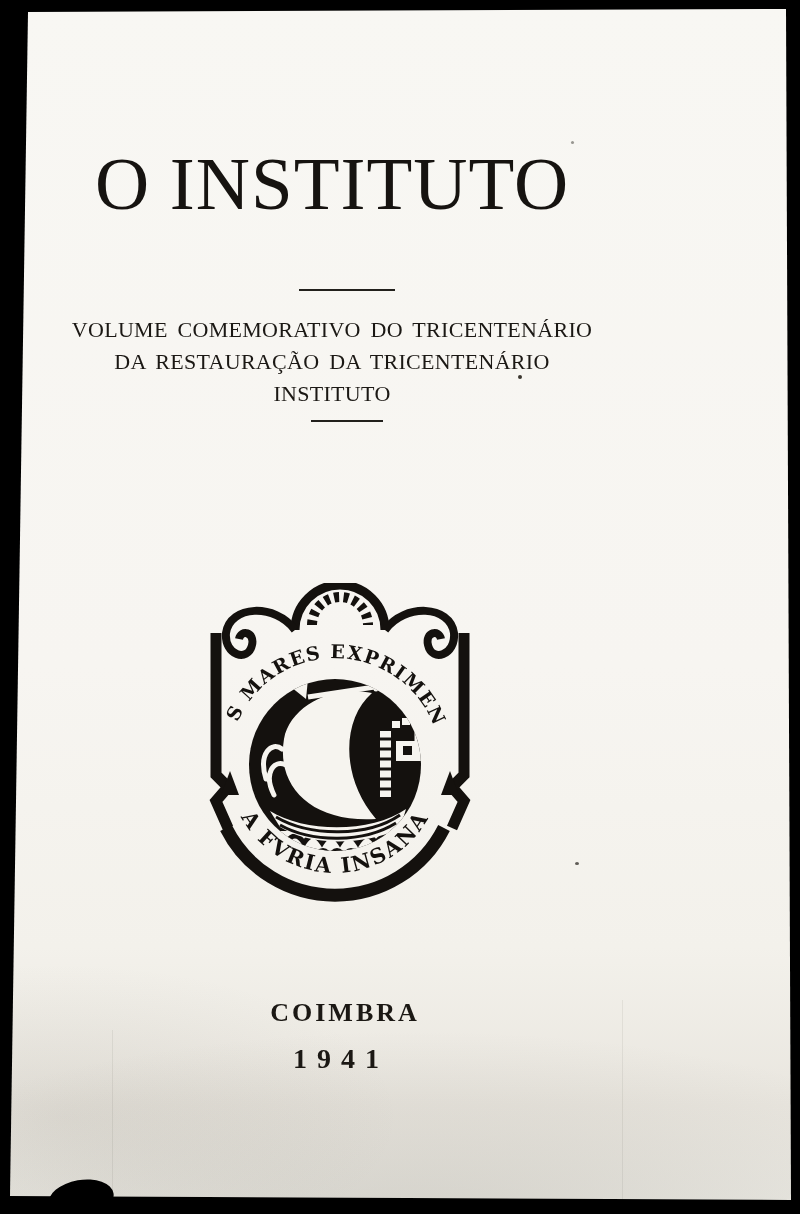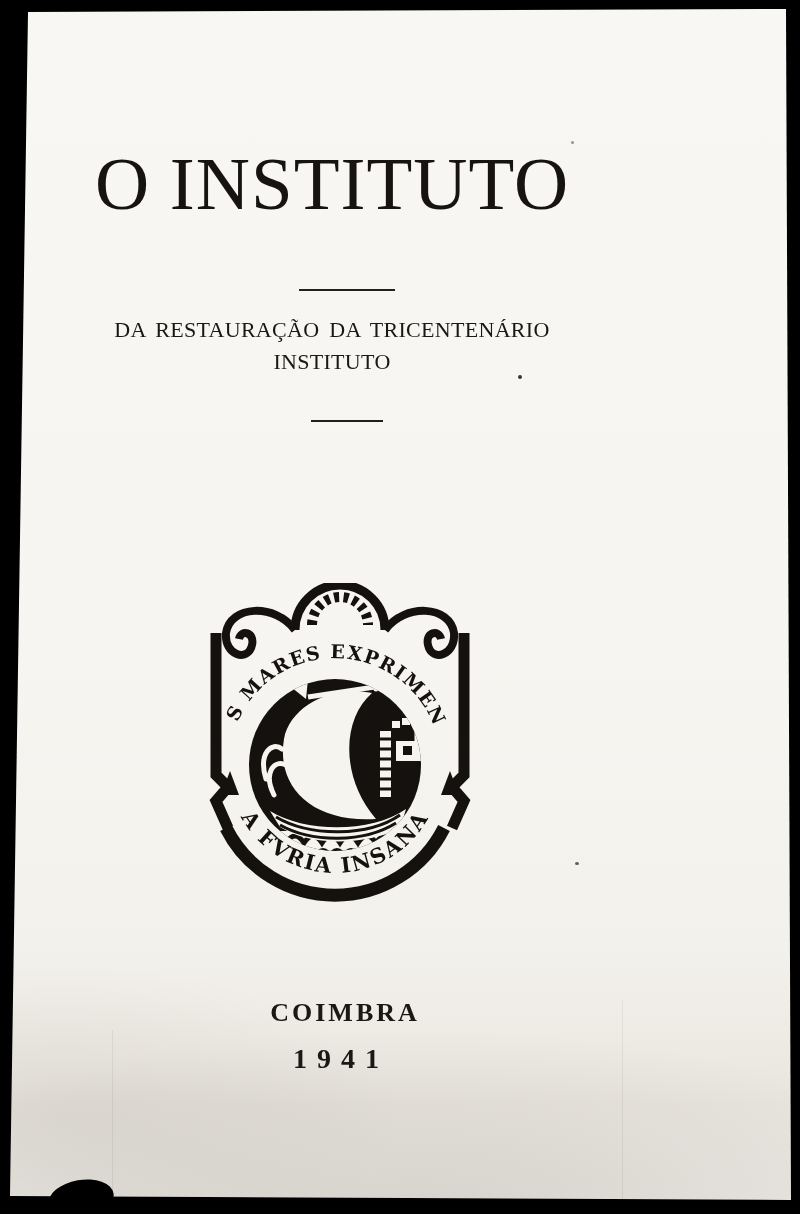--- a/index.html
+++ b/index.html
@@ -51,20 +51,21 @@
 <body>
 
 <div class="page">
 
   <div class="ctr title">O INSTITUTO</div>
 
 
   <div class="rule rule-1"></div>
 
   <div class="ctr comm">
+    <div>VOLUME COMEMORATIVO DO TRICENTENÁRIO</div>
     <div>DA RESTAURAÇÃO DA TRICENTENÁRIO</div>
     <div>INSTITUTO</div>
   </div>
 
   <div class="rule rule-2"></div>
 
 
   <svg class="emblem" width="280" height="320" viewBox="0 0 280 320" fill="none">
     <defs>
       <clipPath id="discClip">

